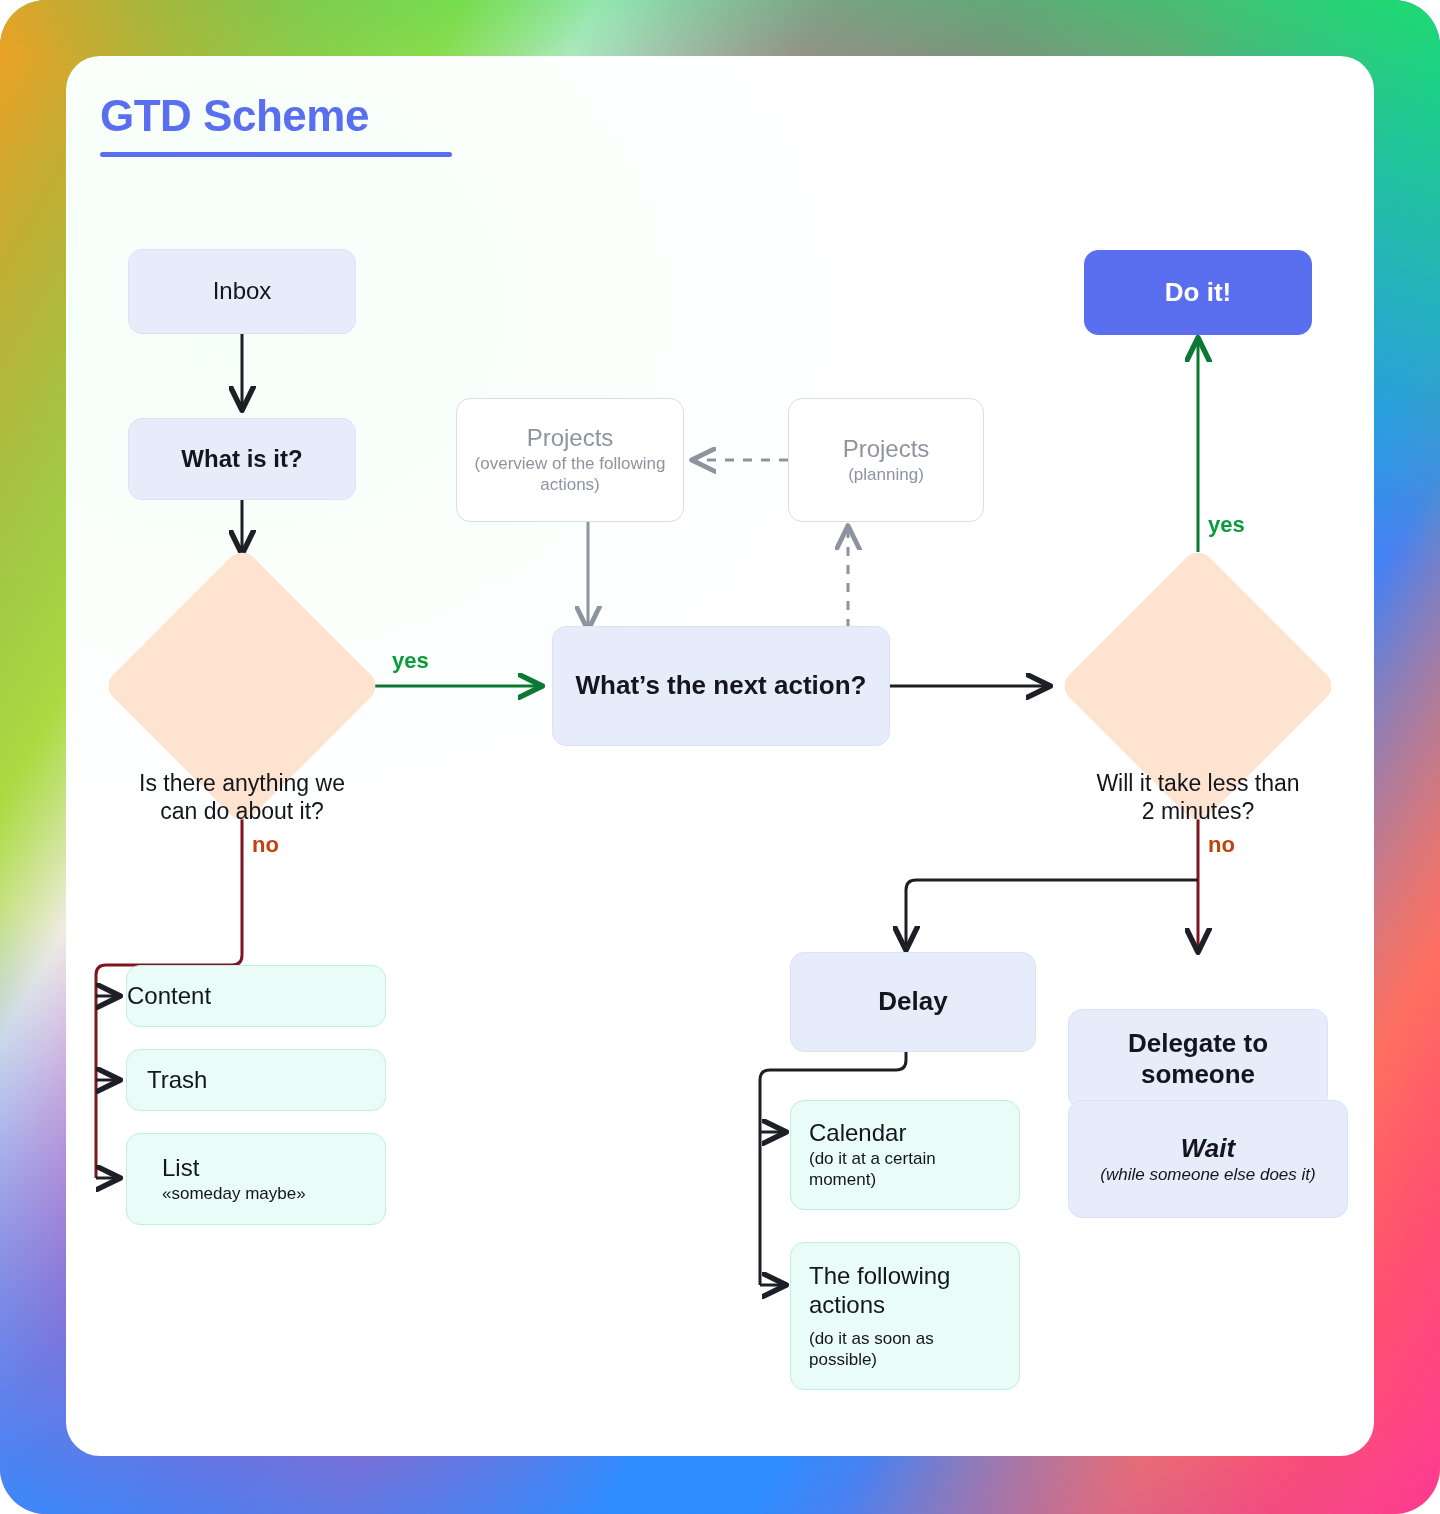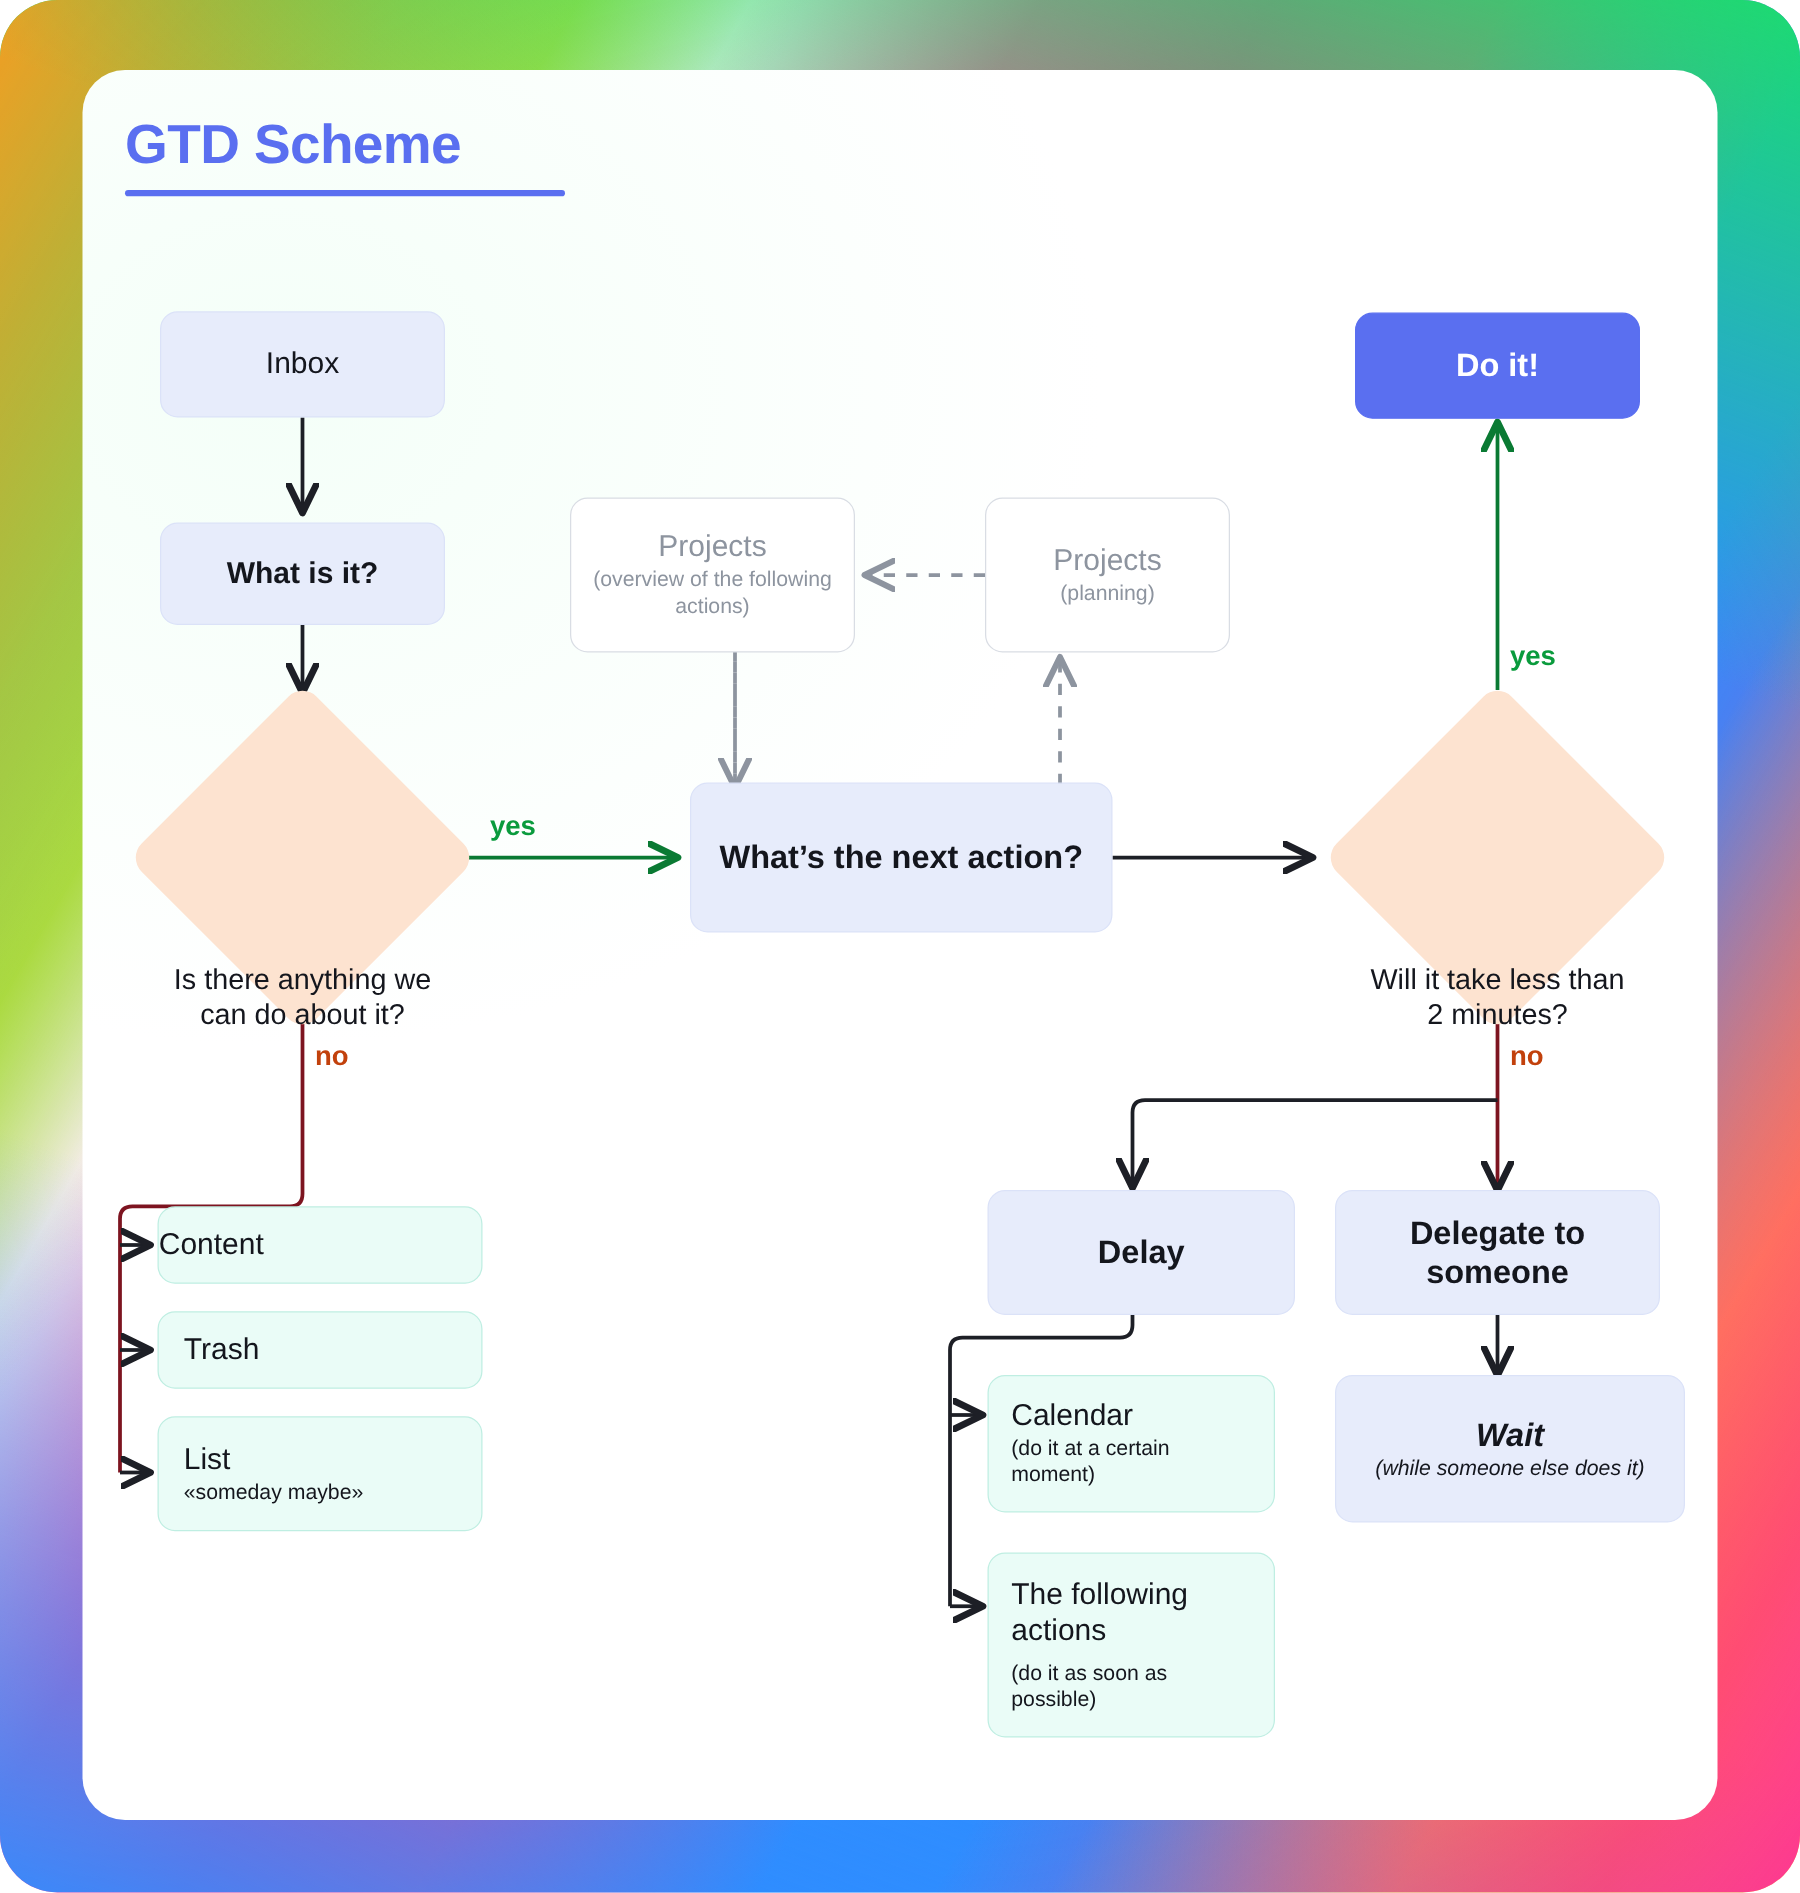--- a/index.html
+++ b/index.html
@@ -252,21 +252,21 @@
 </div>
 
 <div class="node n-mint left-pad" style="left:126px; top:965px; width:260px; height:62px; ">
   <div class="main">Content</div>
 </div>
 
 <div class="node n-mint left-pad" style="left:126px; top:1049px; width:260px; height:62px; padding-left:20px;">
   <div class="main">Trash</div>
 </div>
 
-<div class="node n-mint left-pad" style="left:126px; top:1133px; width:260px; height:92px; padding-left:20px;">
+<div class="node n-mint left-pad" style="left:126px; top:1133px; width:260px; height:92px; padding-left:35px;">
   <div class="main">List</div>
   <div class="sub">«someday maybe»</div>
 </div>
 
 <div class="node n-ghost" style="left:456px; top:398px; width:228px; height:124px; padding:0 10px;">
   <div class="main">Projects</div>
   <div class="sub">(overview of the following actions)</div>
 </div>
 
 <div class="node n-ghost" style="left:788px; top:398px; width:196px; height:124px; padding:0 10px;">
@@ -284,21 +284,21 @@
 </div>
 
 <div class="node n-blue" style="left:1084px; top:250px; width:228px; height:85px;">
   <div class="main">Do it!</div>
 </div>
 
 <div class="node n-lav bold" style="left:790px; top:952px; width:246px; height:100px;">
   <div class="main" style="font-size:26px;">Delay</div>
 </div>
 
-<div class="node n-lav bold" style="left:1068px; top:952px; width:260px; height:100px; padding:16px 14px;">
+<div class="node n-lav bold" style="left:1068px; top:1009px; width:260px; height:100px; padding:16px 14px;">
   <div class="main" style="font-size:26px;">Delegate to someone</div>
 </div>
 
 <div class="node n-lav" style="left:1068px; top:1100px; width:280px; height:118px; padding:0 14px;font-style:italic;">
   <div class="main bold" style="font-size:26px; font-weight:bold;">Wait</div>
   <div class="sub">(while someone else does it)</div>
 </div>
 
 <div class="node n-mint left-pad" style="left:790px; top:1100px; width:230px; height:110px; padding-left:18px; padding-right:14px;">
   <div class="main">Calendar</div>

